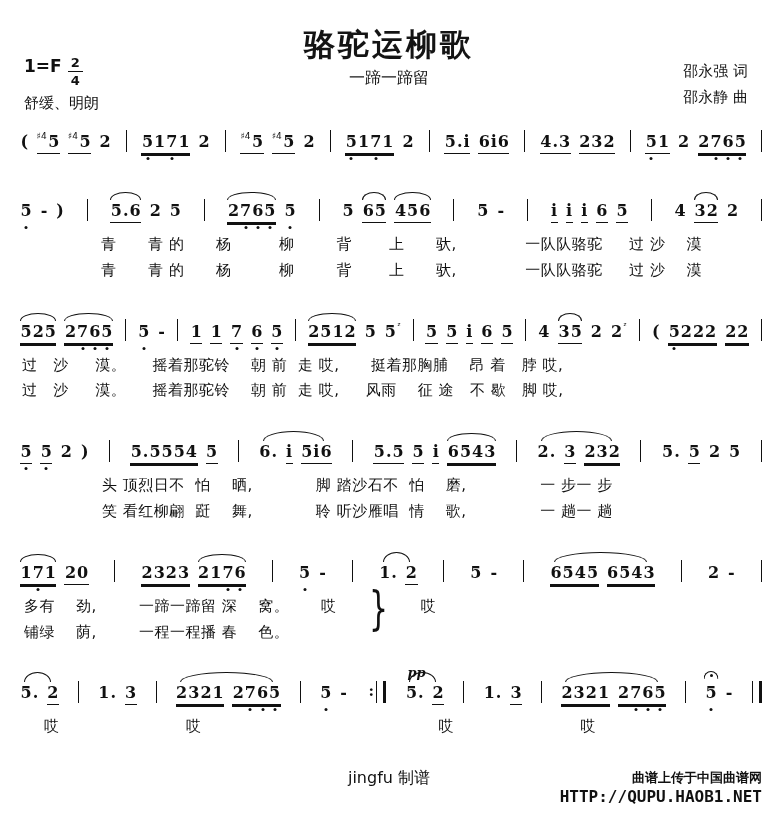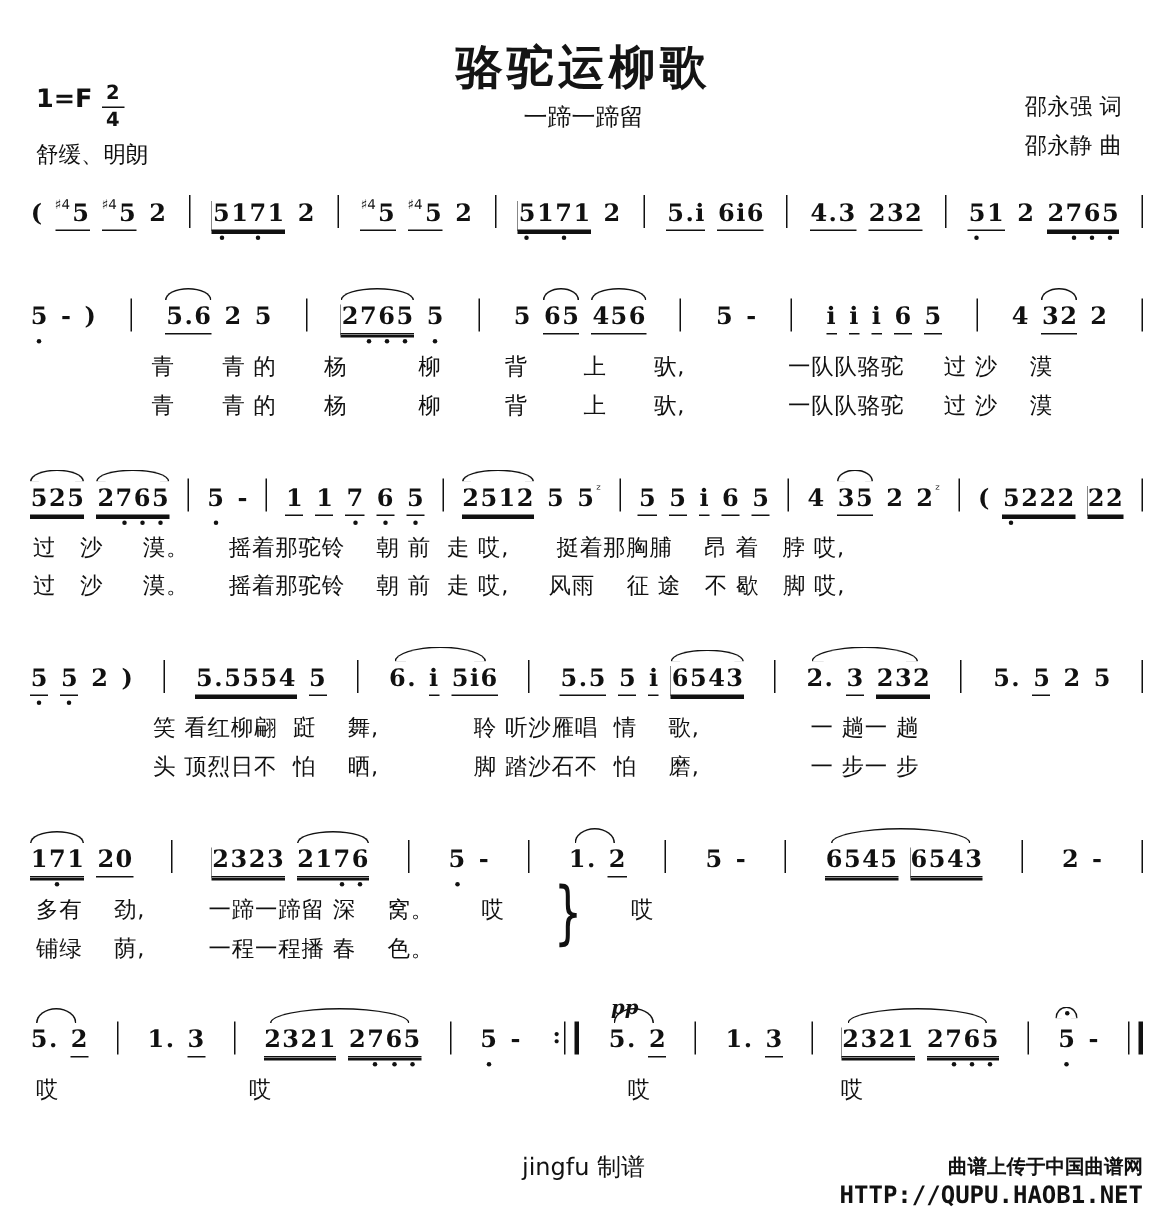--- a/index.html
+++ b/index.html
@@ -494,22 +494,22 @@
             </span>
             <span class="grp">
               <span class="ch">2</span>
             </span>
             <span class="grp">
               <span class="ch">5</span>
             </span>
           </div>
           <span class="bar-thin"></span>
         </div>
+        <div class="lyric" style="padding-left: 86px;">头 顶烈日不  怕    晒,            脚 踏沙石不  怕    磨,              一 步一 步</div>
         <div class="lyric" style="padding-left: 86px;">笑 看红柳翩  跹    舞,            聆 听沙雁唱  情    歌,              一 趟一 趟</div>
-        <div class="lyric" style="padding-left: 86px;">头 顶烈日不  怕    晒,            脚 踏沙石不  怕    磨,              一 步一 步</div>
       </div>
       <div class="system">
         <div class="noteline">
           <div class="measure">
             <span class="grp u2 g-arc">
               <span class="ch">1</span>
               <span class="ch lo">7</span>
               <span class="ch">1</span>
             </span>
             <span class="grp u1">
@@ -676,21 +676,21 @@
             <span class="grp">
               <span class="fermata"></span>
               <span class="ch lo">5</span>
             </span>
             <span class="grp">
               <span class="ch">-</span>
             </span>
           </div>
           <span class="bar-fin"></span>
         </div>
-        <div class="lyric" style="padding-left: 8px;">哎                        哎                                             哎                        哎</div>
+        <div class="lyric" style="padding-left: 8px; margin-left: 20px;">哎                        哎                                             哎                        哎</div>
       </div>
     </div>
 
   <div class="ftr">
     <div class="engraver">jingfu 制谱</div>
     <div class="siteinfo">
       <div class="l1">曲谱上传于中国曲谱网</div>
       <div class="l2">HTTP://QUPU.HAOB1.NET</div>
     </div>
   </div>

